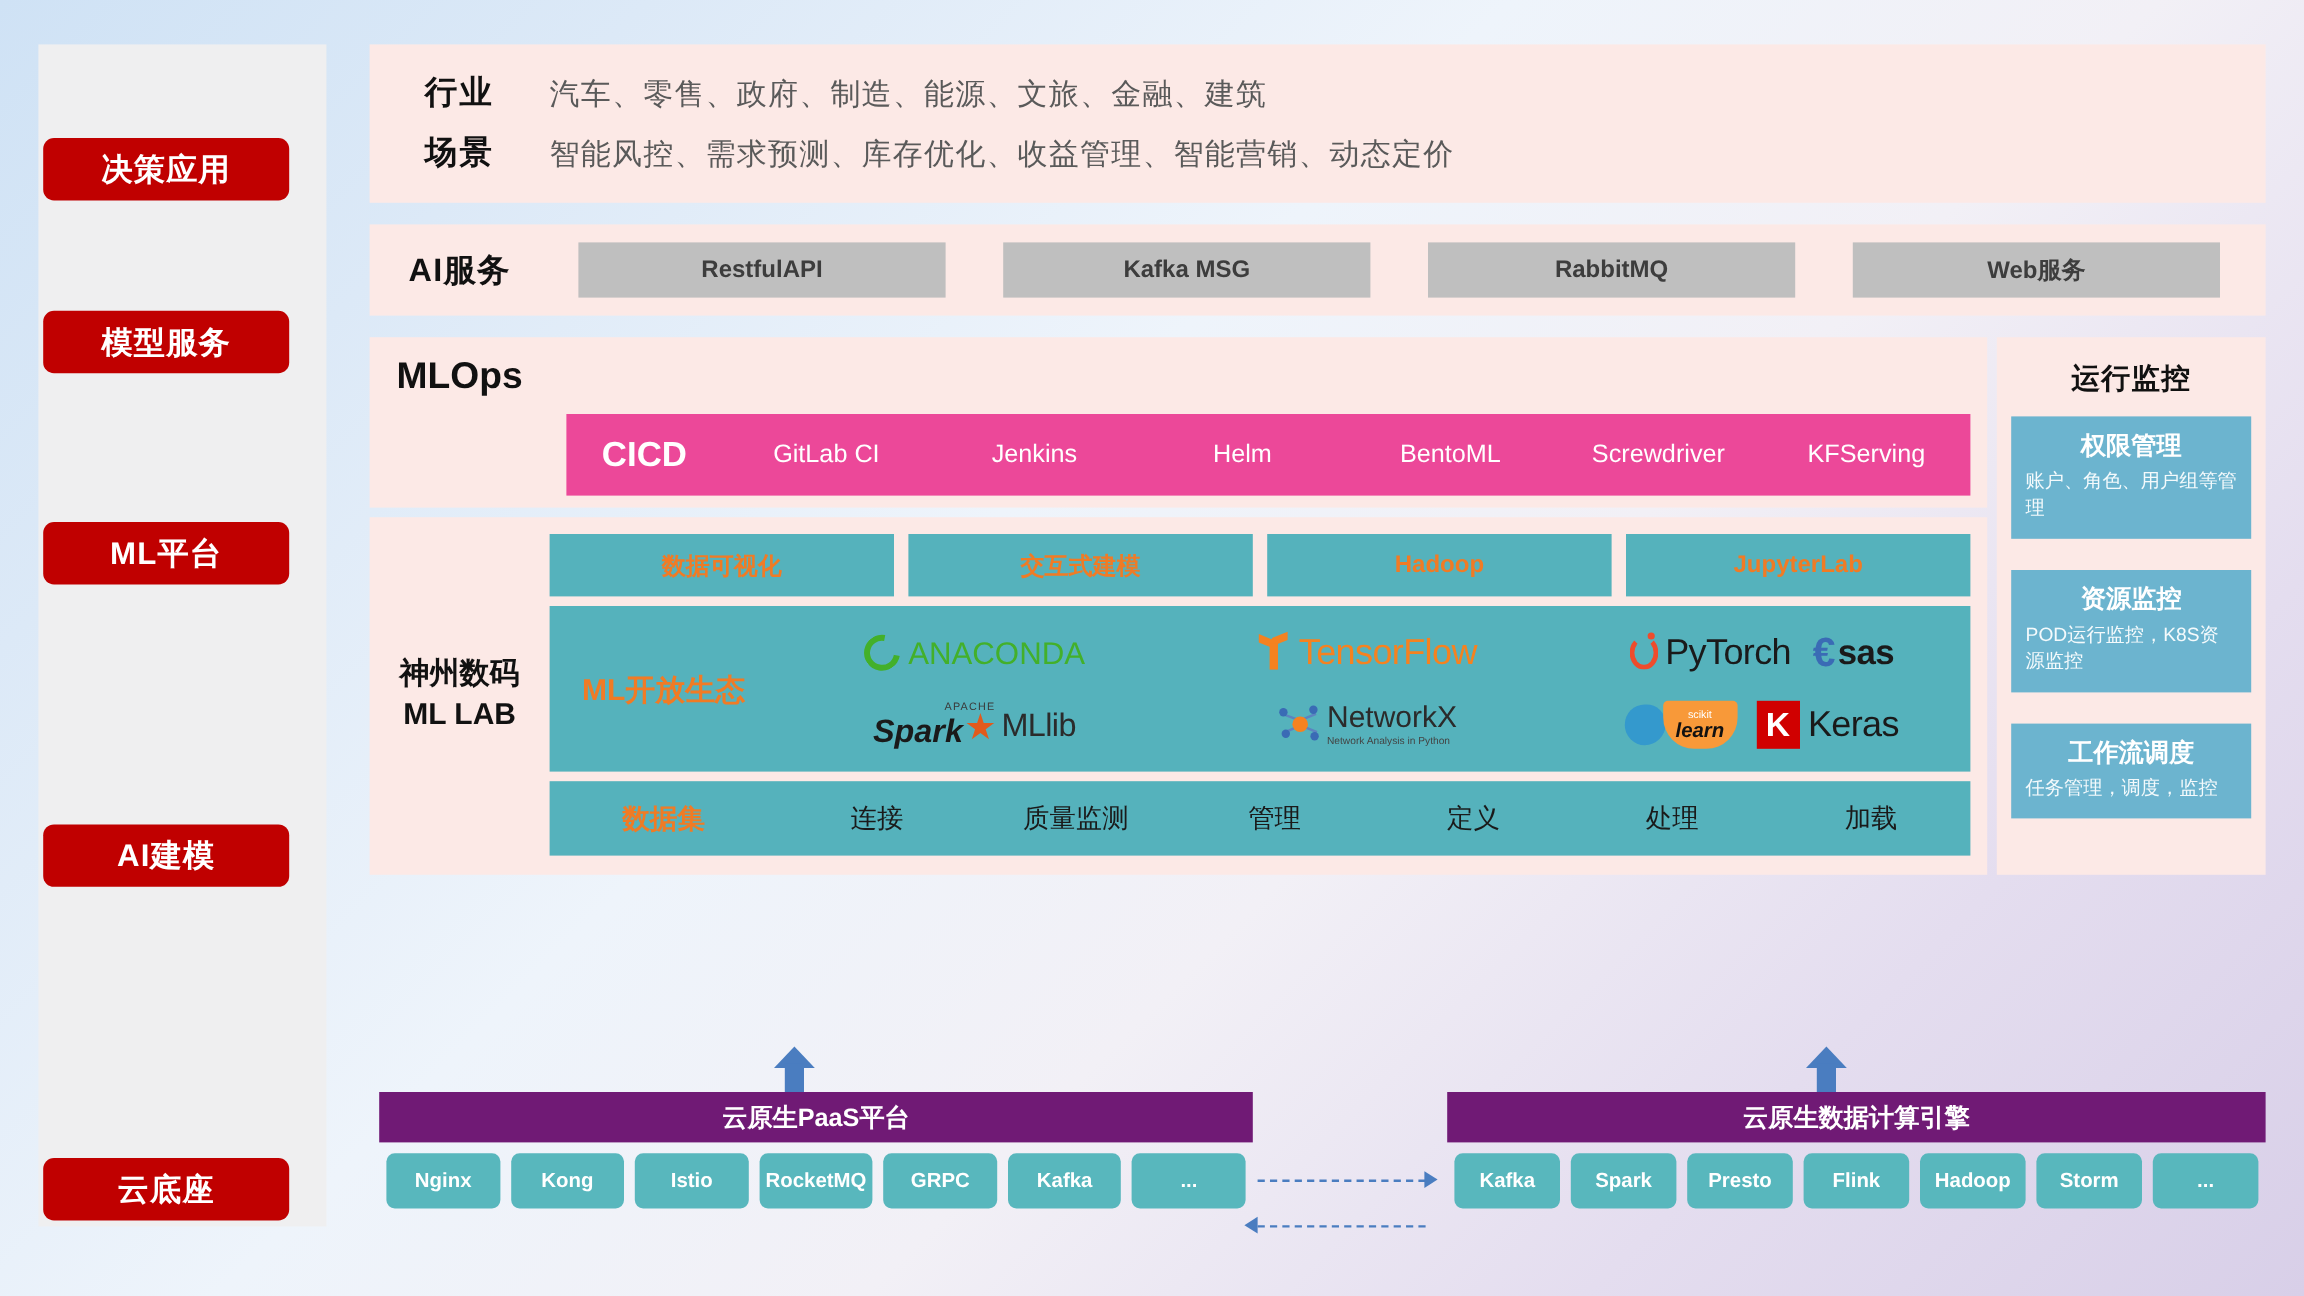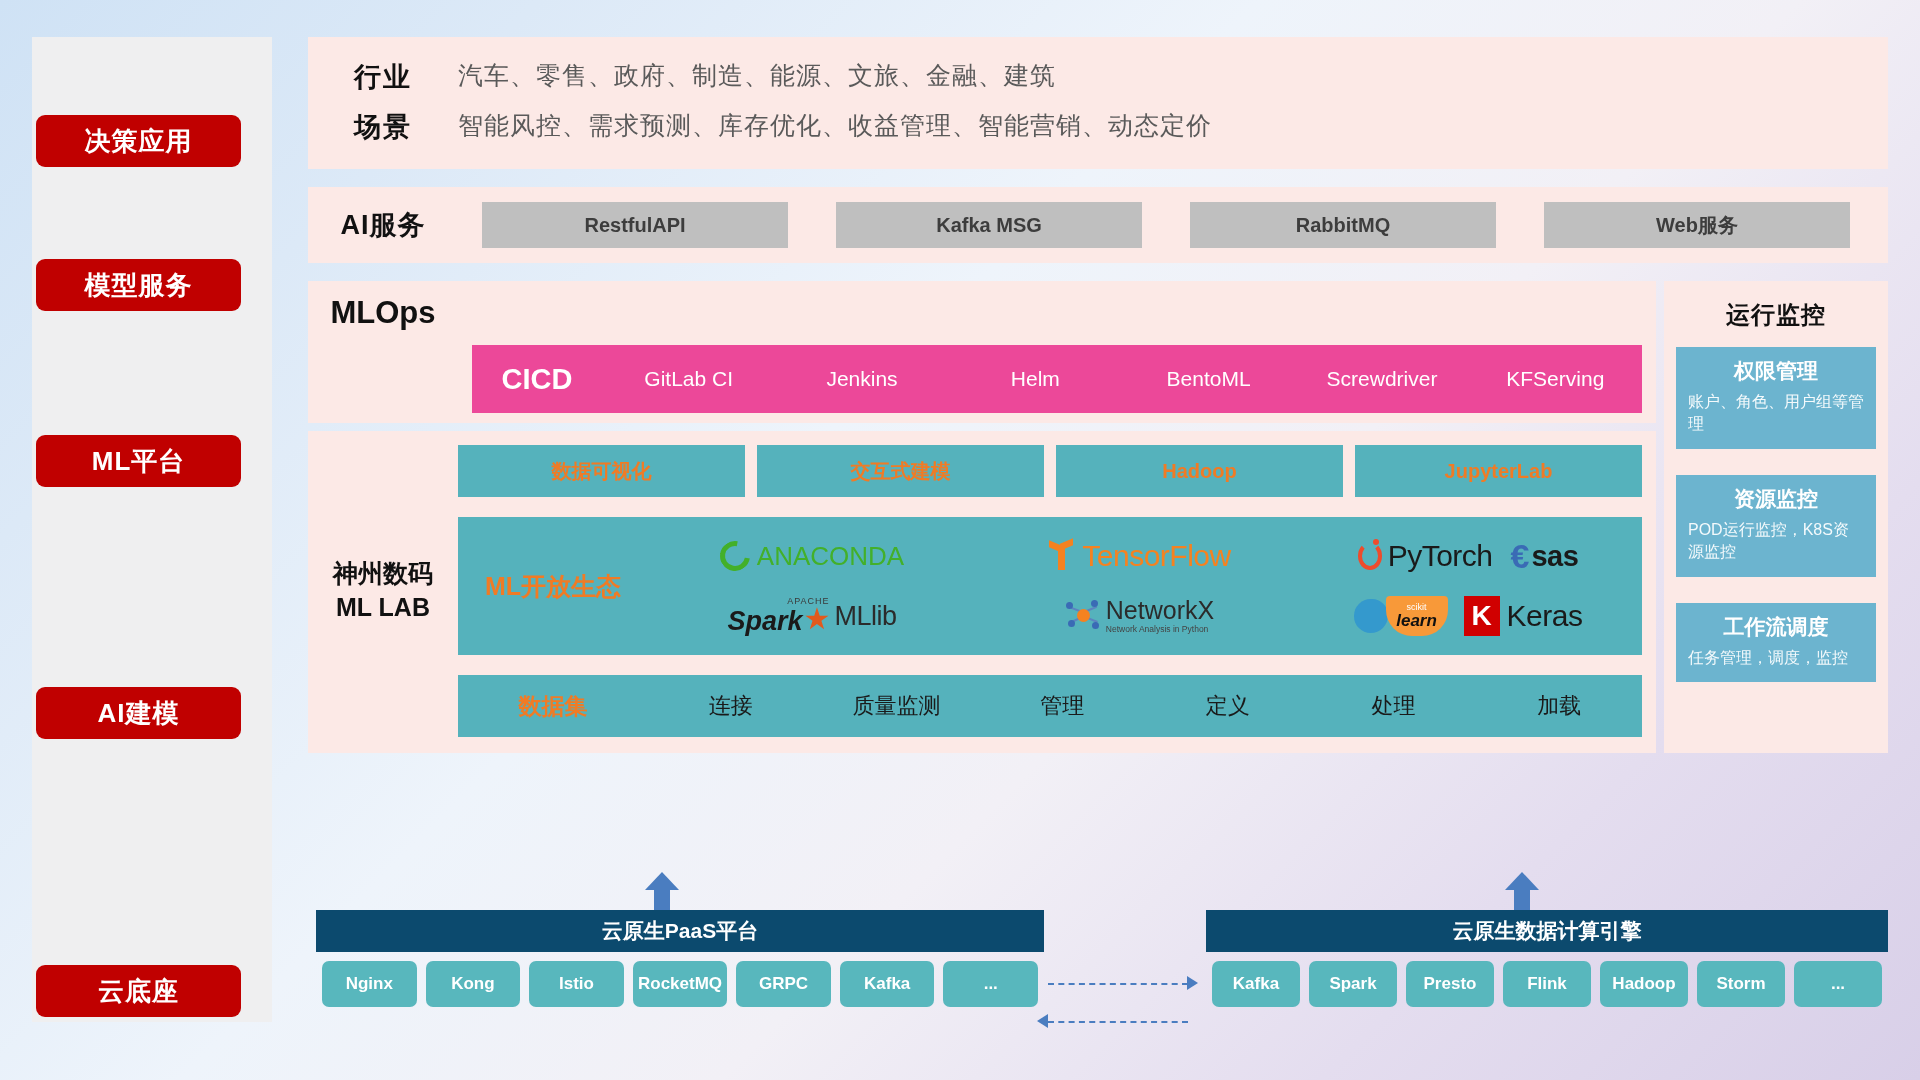--- a/index.html
+++ b/index.html
@@ -36,21 +36,21 @@
   
   .main { position: absolute; left: 308px; top: 37px; width: 1580px; }
 
   .pinkband { background: #fce9e6; }
 
   
   .row-industry {
     width: 1580px; padding: 22px 0 24px 0;
     display: flex; flex-direction: column; gap: 14px;
   }
-  .ind-line { display: flex; align-items: flex-start; }
+  .ind-line { display: flex; align-items: flex-end; }
   .ind-key {
     width: 150px; text-align: center;
     font-weight: bold; font-size: 27px; color: #111;
     letter-spacing: 2px;
   }
   .ind-val { font-size: 25px; color: #5a5a5a; letter-spacing: 1px; }
 
   
   .row-ai {
     margin-top: 18px; width: 1580px; height: 76px;
@@ -123,21 +123,21 @@
   }
   .mon-card .d { font-size: 16px; line-height: 1.4; color: #f4fafc; }
 
   
   .mllab-wrap { padding: 14px 14px 16px 0; display: flex; }
   .mllab-key {
     width: 150px; display: flex; flex-direction: column;
     align-items: center; justify-content: center;
     font-weight: bold; font-size: 25px; color: #111; line-height: 1.35;
   }
-  .mllab-body { flex: 1; display: flex; flex-direction: column; gap: 20px; }
+  .mllab-body { flex: 1; display: flex; flex-direction: column; gap: 8px; }
 
   .tools-row { display: flex; gap: 12px; }
   .tool-chip {
     flex: 1; height: 52px; background: #55b2bc;
     color: #f07b25; font-weight: bold; font-size: 20px;
     display: flex; align-items: center; justify-content: center;
   }
 
   .eco-row {
     background: #55b2bc; display: flex; align-items: center;
@@ -166,21 +166,21 @@
   .ds-item {
     flex: 1; text-align: center; color: #1a1a1a; font-size: 22px;
   }
 
   
   .cloud { position: absolute; left: 308px; top: 872px; width: 1580px; height: 165px; }
   .cloud-col { position: absolute; top: 38px; }
   .cloud-col.left { left: 8px; width: 728px; }
   .cloud-col.right { left: 898px; width: 682px; }
   .cloud-head {
-    height: 42px; background: #0c4a6e; color: #fff;
+    height: 42px; background: #701a75; color: #fff;
     font-weight: bold; font-size: 21px;
     display: flex; align-items: center; justify-content: center;
   }
   .cloud-items {
     display: flex; gap: 9px; padding: 9px 6px 6px 6px;
   }
   .cloud-chip {
     flex: 1; height: 46px; background: #58b7bd; border-radius: 7px;
     color: #fff; font-weight: bold; font-size: 17px;
     display: flex; align-items: center; justify-content: center;

